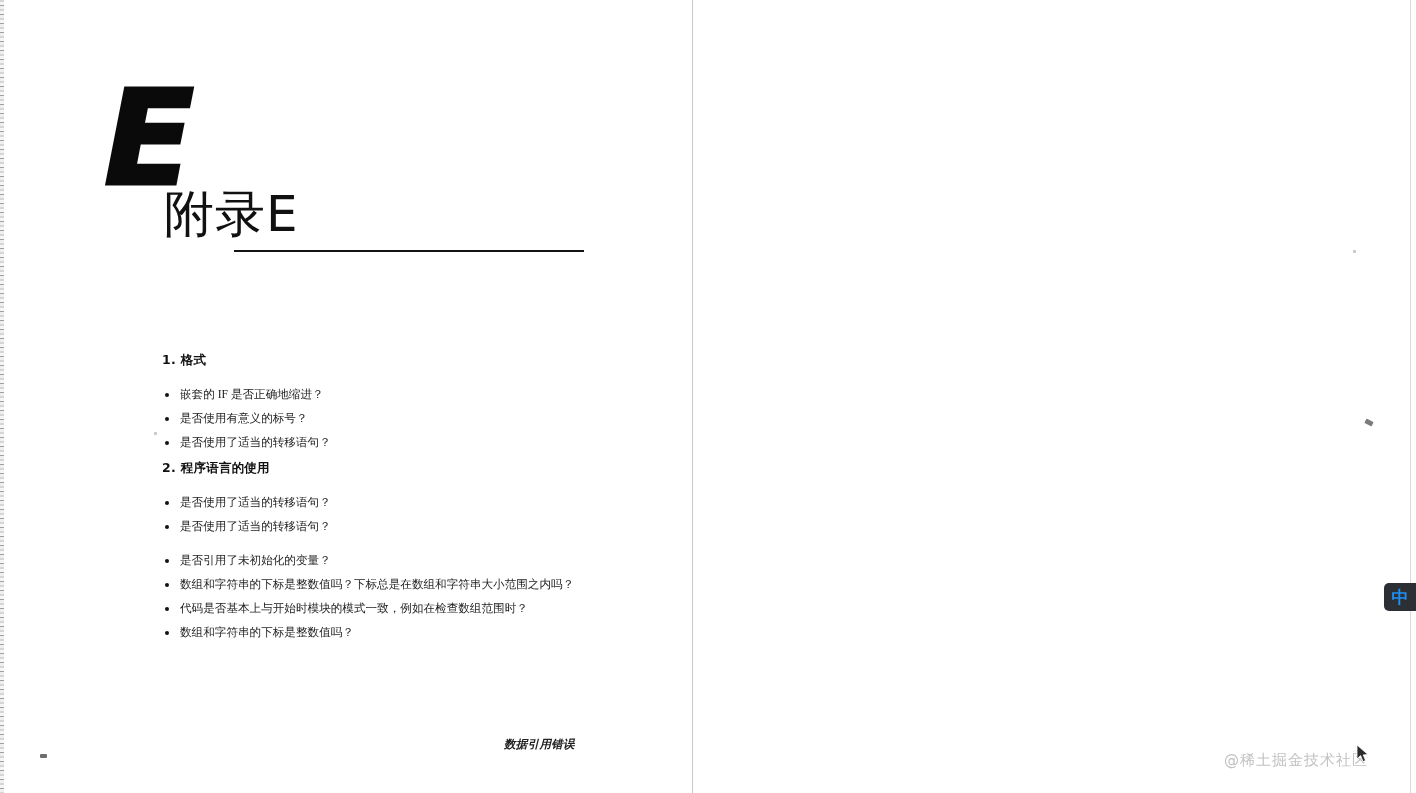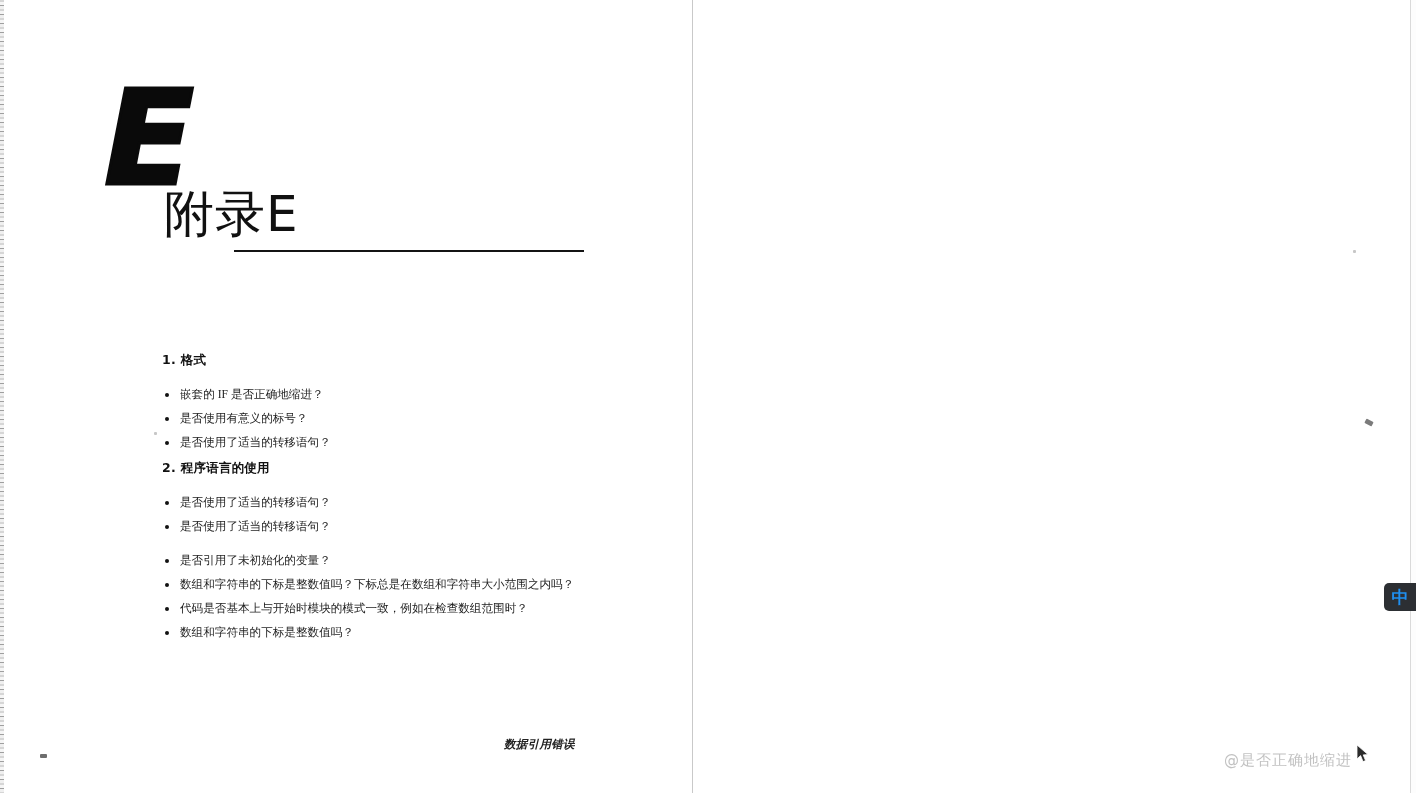--- a/index.html
+++ b/index.html
@@ -259,21 +259,21 @@
   <div class="page right">
 
     <div class="speck" style="left:672px; top:420px; width:8px; height:5px; background:#5a5a5a; transform:rotate(28deg);"></div>
     <div class="speck" style="left:660px; top:250px; width:3px; height:3px;"></div>
   </div>
 
   <div class="ime-badge">
     <span>中</span>
   </div>
 
-  <div class="watermark">@是否正确地缩进</div>
+  <div class="watermark">@稀土掘金技术社区</div>
 
   <div class="cursor" style="left:1356px; top:744px;">
     <svg width="14" height="20" viewBox="0 0 14 20">
       <path d="M1 1 L1 15 L4.6 11.6 L7 17.6 L9.6 16.6 L7.2 10.9 L12 10.6 Z" fill="#2b2b2b" stroke="#ffffff" stroke-width="0.8"></path>
     </svg>
   </div>
 
 </div>
 
 </body></html>

